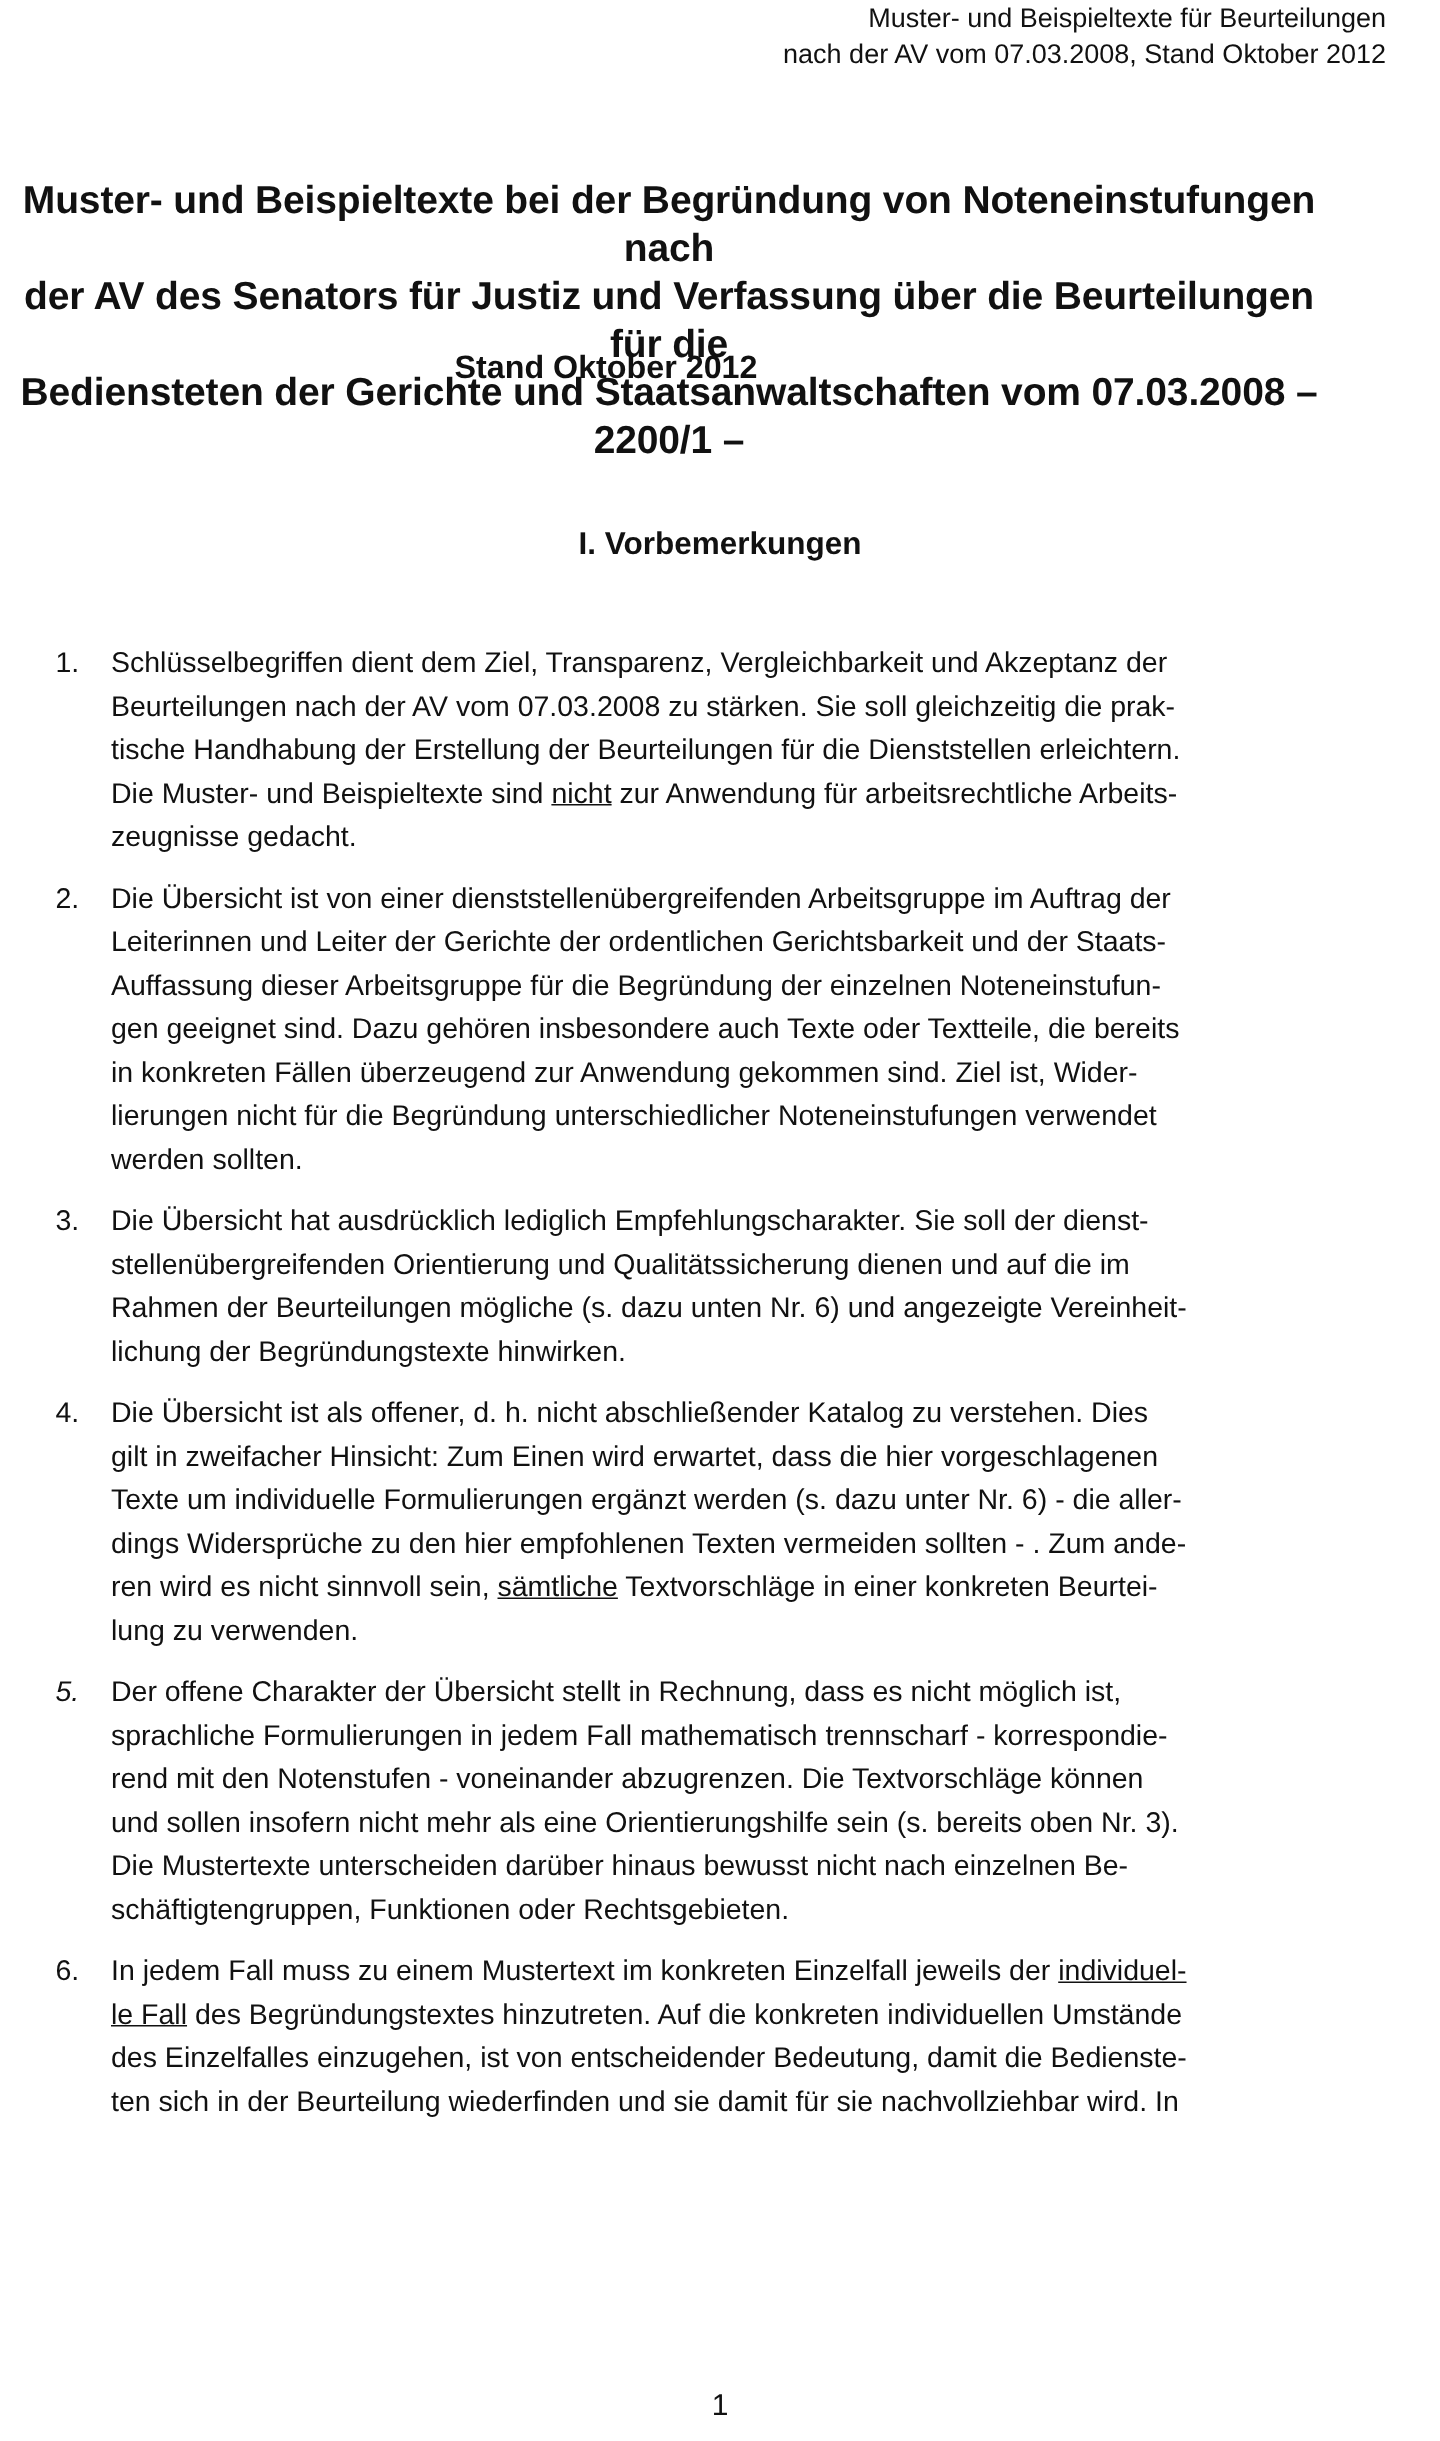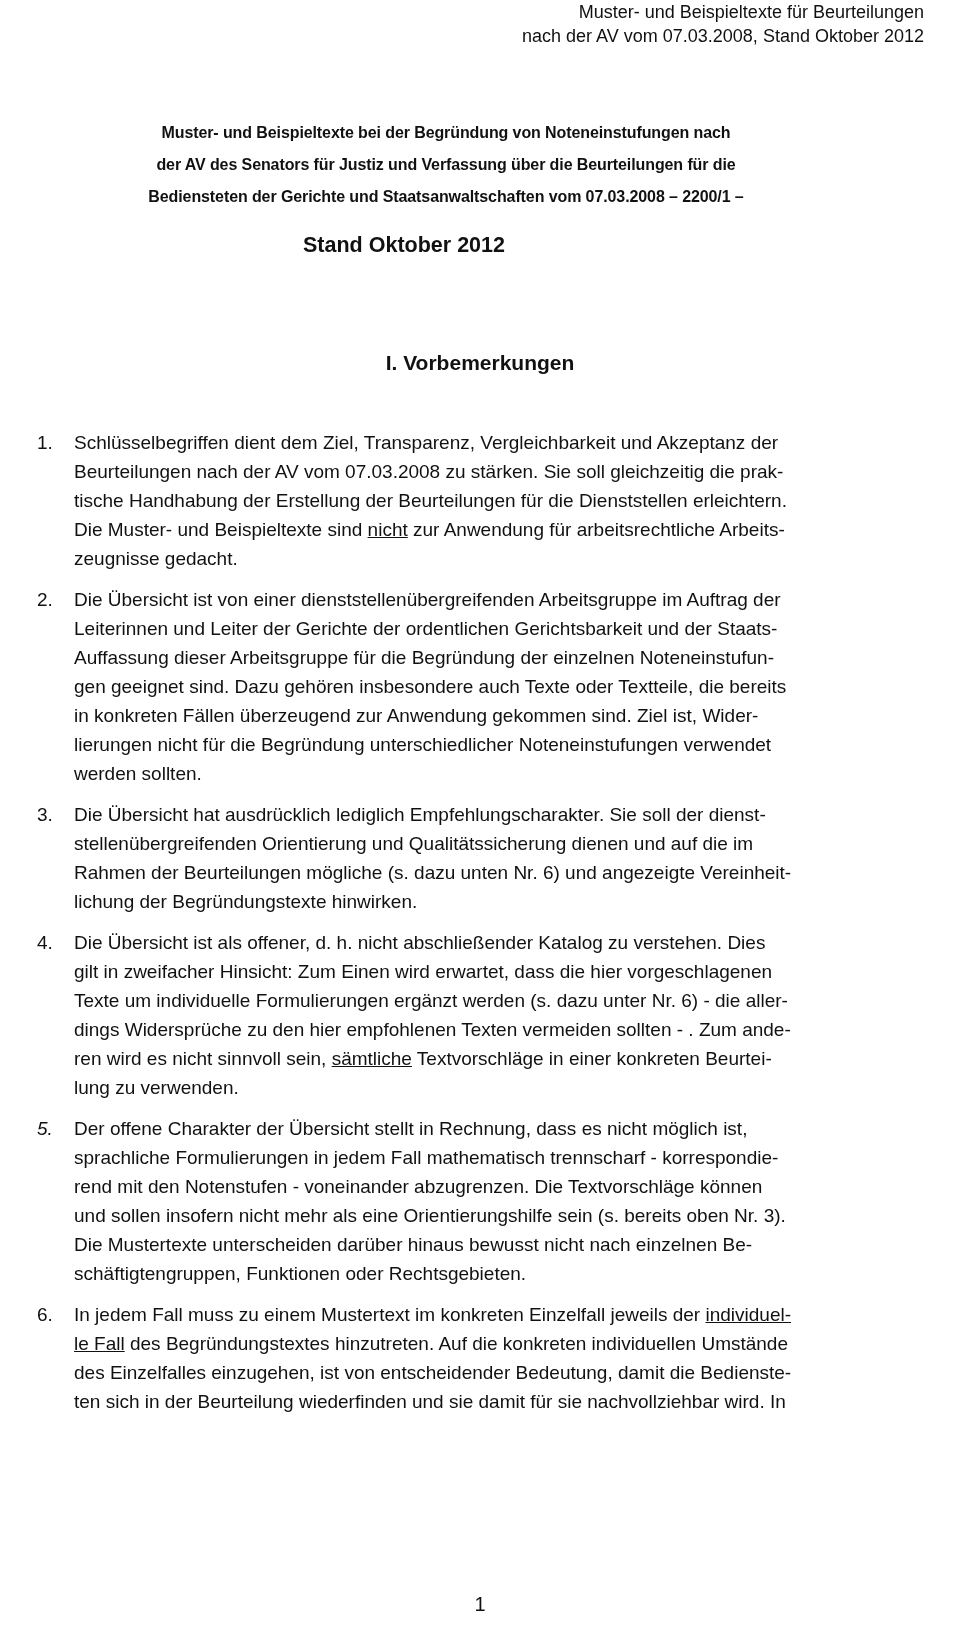--- a/index.html
+++ b/index.html
@@ -24,21 +24,21 @@
       line-height: 24px;
       margin-left: 32px;
     }
     .doc-title {
       position: absolute;
       left: 0;
       width: 892px;
       top: 117px;
       text-align: center;
       font-weight: bold;
-      font-size: 16px;
+      font-size: 26px;
       line-height: 32px;
       letter-spacing: -0.1px;
     }
     .doc-subtitle {
       position: absolute;
       left: 0;
       width: 808px;
       top: 229px;
       text-align: center;
       font-weight: bold;

